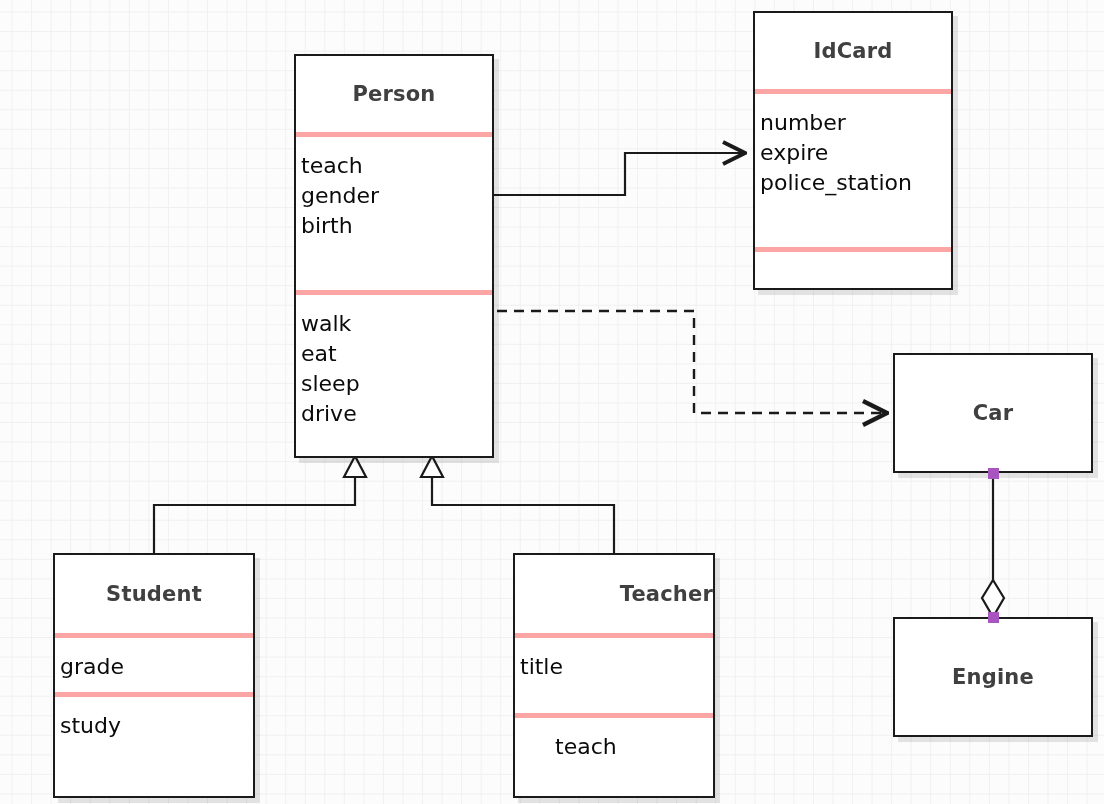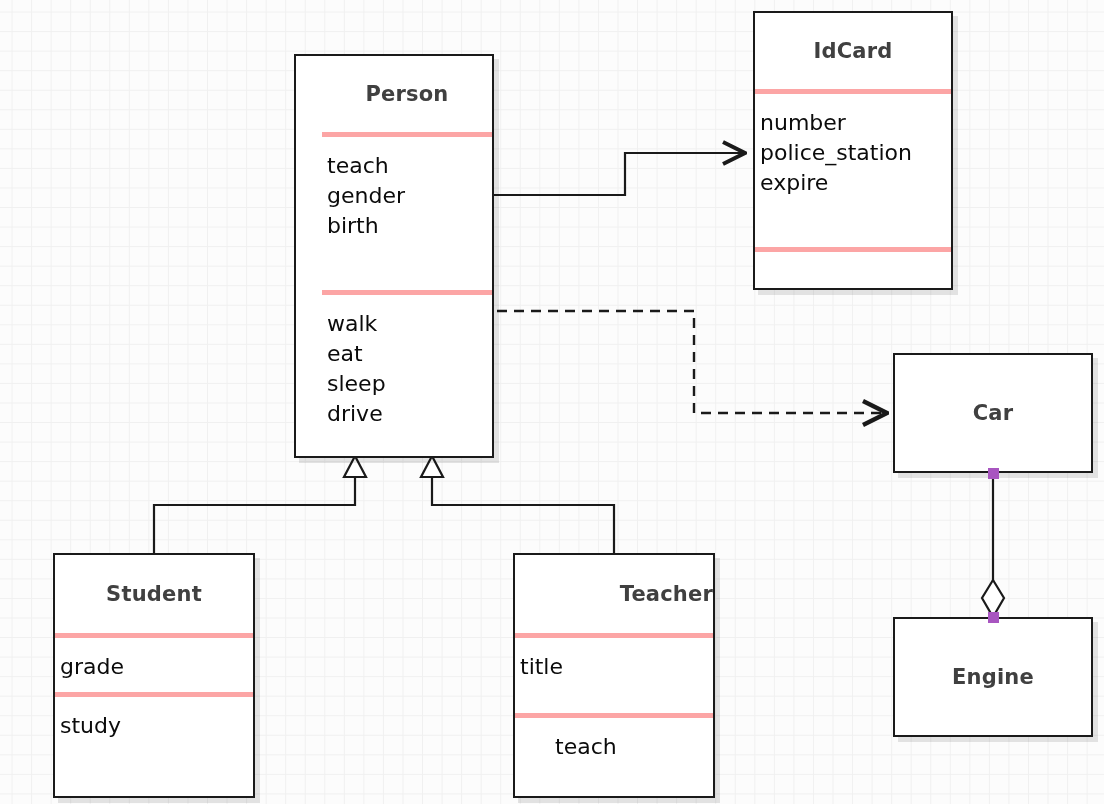--- a/index.html
+++ b/index.html
@@ -106,21 +106,21 @@
       <path d="M 432,456 L 443,477 L 421,477 Z" fill="#ffffff" stroke="#1a1a1a" stroke-width="2.2" stroke-linejoin="miter"></path>
     </g>
 
     
     <g>
       <polyline points="993,475 993,596" fill="none" stroke="#1a1a1a" stroke-width="2.2"></polyline>
       <path d="M 993,580 L 1004,598 L 993,617 L 982,598 Z" fill="#ffffff" stroke="#1a1a1a" stroke-width="2.2" stroke-linejoin="miter"></path>
     </g>
   </svg>
 
-  <div class="uml-class" style="left:294px; top:54px; width:200px; height:404px;padding-left:26px;">
+  <div class="uml-class" style="left:294px; top:54px; width:200px; height:404px;">
     <div class="uml-compartment uml-title" style="height:76px;">
       <span>Person</span>
     </div>
     <div class="uml-compartment uml-members" style="height:158px;">
       <div class="uml-member">teach</div>
       <div class="uml-member">gender</div>
       <div class="uml-member">birth</div>
     </div>
     <div class="uml-compartment uml-members" style="height:170px;">
       <div class="uml-member">walk</div>
@@ -129,22 +129,22 @@
       <div class="uml-member">drive</div>
     </div>
   </div>
 
   <div class="uml-class" style="left:753px; top:11px; width:200px; height:279px;">
     <div class="uml-compartment uml-title" style="height:76px;">
       <span>IdCard</span>
     </div>
     <div class="uml-compartment uml-members" style="height:158px;">
       <div class="uml-member">number</div>
+      <div class="uml-member">expire</div>
       <div class="uml-member">police_station</div>
-      <div class="uml-member">expire</div>
     </div>
     <div class="uml-compartment uml-empty" style="height:41px;"></div>
   </div>
 
   <div class="uml-class" style="left:893px; top:353px; width:200px; height:120px;">
     <div class="uml-compartment uml-title" style="height:100%;">
       <span>Car</span>
     </div>
   </div>
   <div class="port" style="left:988px; top:468px; background:#a855c0;"></div>

